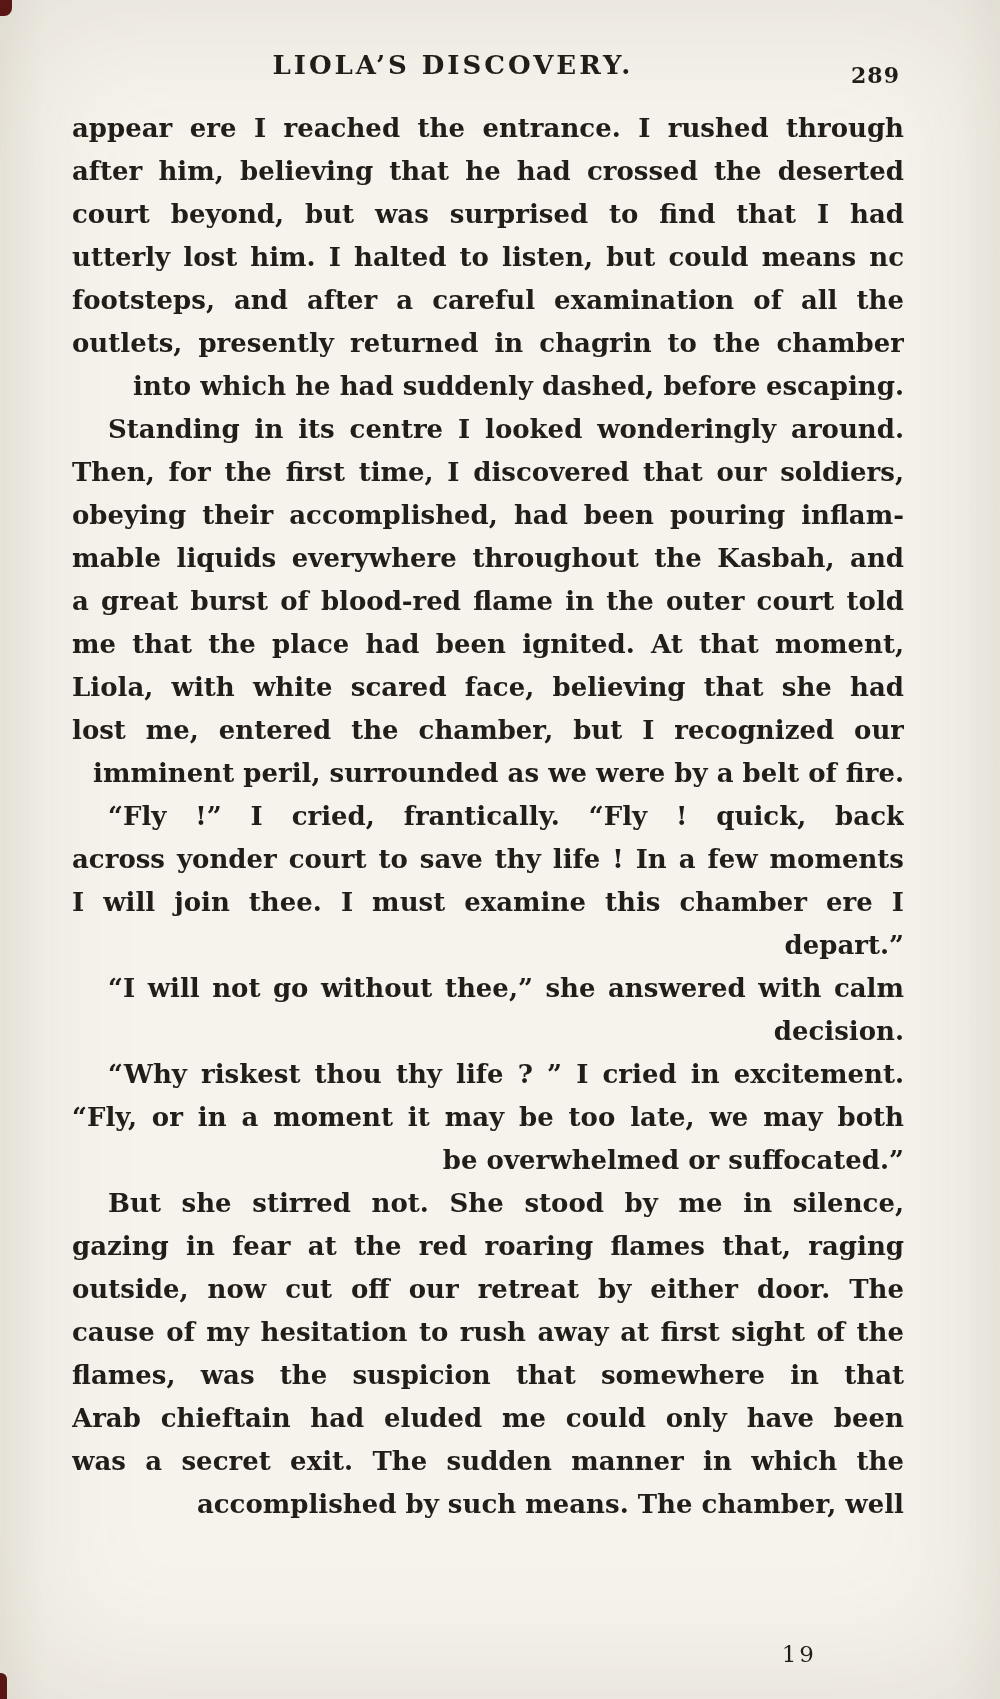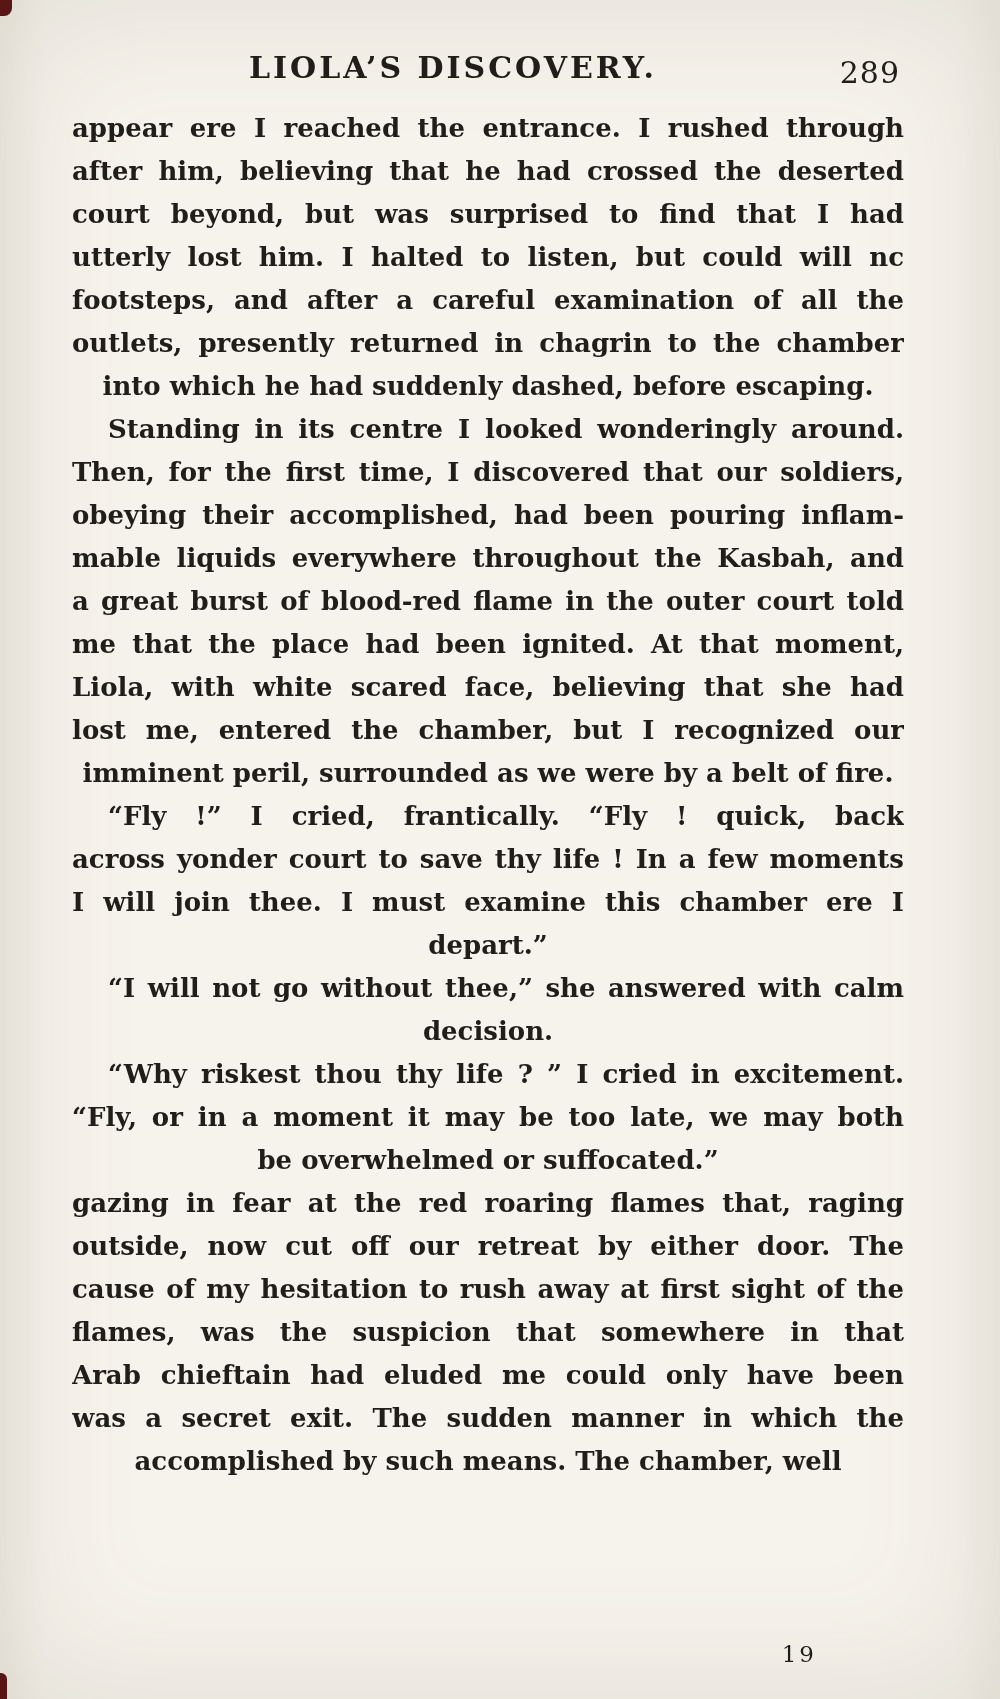--- a/index.html
+++ b/index.html
@@ -24,46 +24,46 @@
     top: 50px;
     left: 72px;
     right: 100px;
     height: 36px;
   }
   .head-title {
     position: absolute;
     left: 46%;
     transform: translateX(-50%);
     top: 0;
-    font-size: 30px;
+    font-size: 26px;
     font-weight: bold;
     letter-spacing: 3px;
     white-space: nowrap;
   }
   .page-num {
     position: absolute;
     right: 0;
-    top: 5px;
-    font-size: 30px;
-    font-weight: normal;
+    top: 12px;
+    font-size: 22px;
+    font-weight: bold;
     letter-spacing: 1px;
   }
   .text-block {
     position: absolute;
     top: 107px;
     left: 72px;
     width: 832px;
   }
   .paragraph { margin: 0; font-weight: bold; }
   .line {
     height: 43px;
     line-height: 43px;
     font-size: 26px;
     overflow: hidden;
-    text-align: center;
+    text-align: right;
   }
   .line.just {
     text-align: justify;
     text-align-last: justify;
   }
   .line.just::after {
     content: "";
     display: inline-block;
     width: 100%;
   }
@@ -93,21 +93,21 @@
   <header class="running-head">
     <span class="head-title">LIOLA’S DISCOVERY.</span>
     <span class="page-num">289</span>
   </header>
 
   <main class="text-block" id="paragraphs">
       <div class="paragraph">
         <div class="line just">appear ere I reached the entrance. I rushed through</div>
         <div class="line just">after him, believing that he had crossed the deserted</div>
         <div class="line just">court beyond, but was surprised to find that I had</div>
-        <div class="line just">utterly lost him. I halted to listen, but could will nc</div>
+        <div class="line just">utterly lost him. I halted to listen, but could means nc</div>
         <div class="line just">footsteps, and after a careful examination of all the</div>
         <div class="line just">outlets, presently returned in chagrin to the chamber</div>
         <div class="line">into which he had suddenly dashed, before escaping.</div>
       </div>
       <div class="paragraph">
         <div class="line just indent">Standing in its centre I looked wonderingly around.</div>
         <div class="line just">Then, for the first time, I discovered that our soldiers,</div>
         <div class="line just">obeying their accomplished, had been pouring inflam-</div>
         <div class="line just">mable liquids everywhere throughout the Kasbah, and</div>
         <div class="line just">a great burst of blood-red flame in the outer court told</div>
@@ -125,20 +125,21 @@
       <div class="paragraph">
         <div class="line just indent">“I will not go without thee,” she answered with calm</div>
         <div class="line">decision.</div>
       </div>
       <div class="paragraph">
         <div class="line just indent">“Why riskest thou thy life ? ” I cried in excitement.</div>
         <div class="line just">“Fly, or in a moment it may be too late, we may both</div>
         <div class="line">be overwhelmed or suffocated.”</div>
       </div>
       <div class="paragraph">
+        <div class="line just indent">But she stirred not. She stood by me in silence,</div>
         <div class="line just">gazing in fear at the red roaring flames that, raging</div>
         <div class="line just">outside, now cut off our retreat by either door. The</div>
         <div class="line just">cause of my hesitation to rush away at first sight of the</div>
         <div class="line just">flames, was the suspicion that somewhere in that chamber</div>
         <div class="line just">Arab chieftain had eluded me could only have been</div>
         <div class="line just">was a secret exit. The sudden manner in which the</div>
         <div class="line">accomplished by such means. The chamber, well</div>
       </div>
     </main>
 

